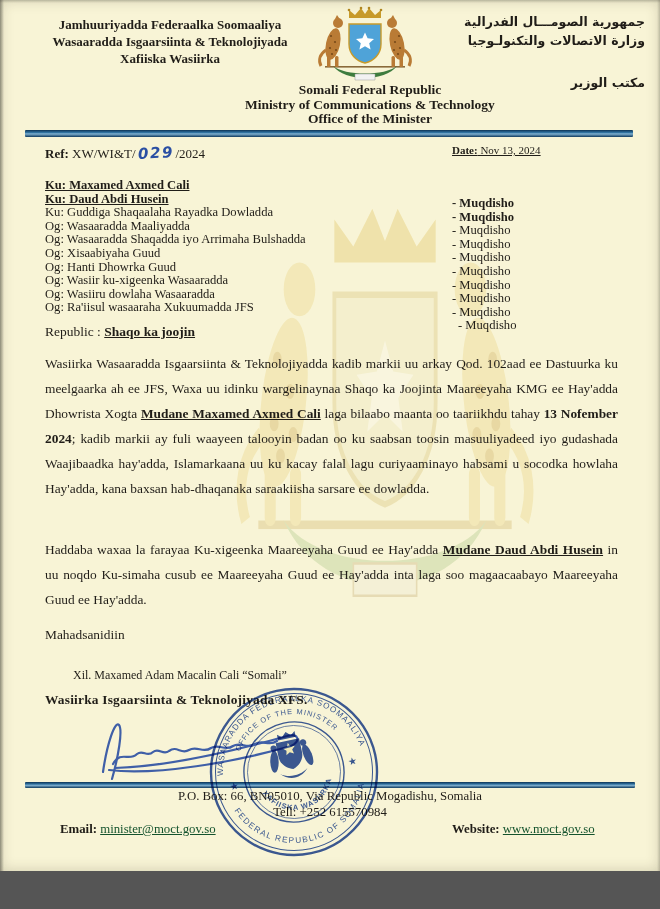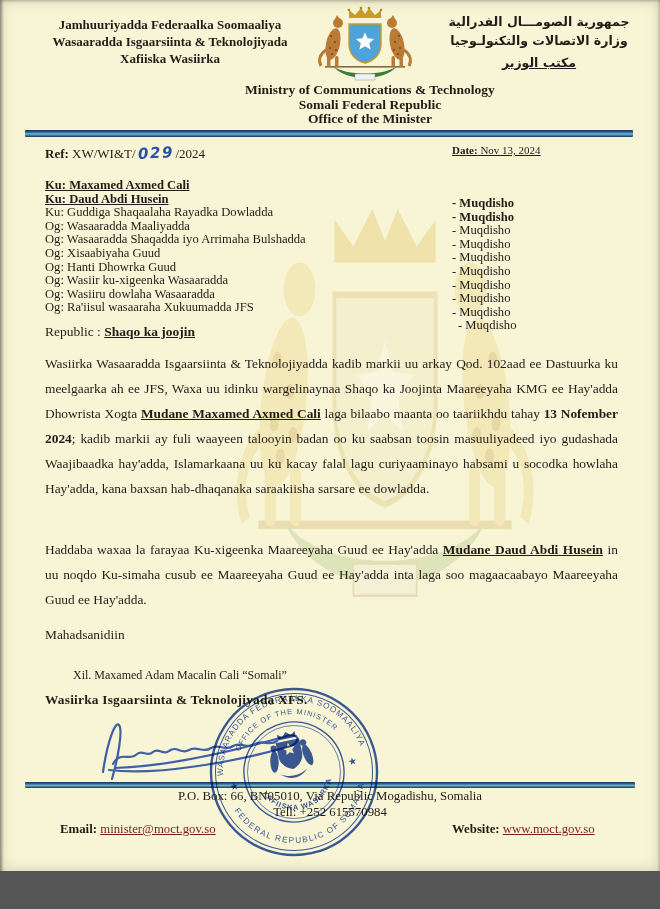--- a/index.html
+++ b/index.html
@@ -13,23 +13,23 @@
   .edge-left{left:0;top:0;width:4px;height:100%;
     background:linear-gradient(90deg,rgba(70,70,60,.55),rgba(70,70,60,0));}
   .edge-top{left:0;top:0;width:100%;height:3px;
     background:linear-gradient(180deg,rgba(70,70,60,.28),rgba(70,70,60,0));}
   .edge-right{right:0;top:0;width:3px;height:100%;
     background:linear-gradient(270deg,rgba(70,70,60,.25),rgba(70,70,60,0));}
 
   
   .hdr-left{left:30px;top:16px;width:280px;text-align:center;
     font-weight:bold;font-size:13px;line-height:17px;}
-  .hdr-arabic{left:433px;top:12px;width:212px;text-align:center;direction:rtl;
+  .hdr-arabic{left:433px;top:12px;width:212px;text-align:right;direction:rtl;
     font-family:"DejaVu Sans",sans-serif;font-weight:bold;font-size:12.5px;line-height:19px;}
-  .hdr-arabic .office-line{margin-top:3px;text-decoration:underline;}
+  .hdr-arabic .office-line{margin-top:23px;}
   .hdr-center{left:80px;top:83px;width:580px;text-align:center;
     font-weight:bold;font-size:13.5px;line-height:14.5px;}
 
   .bluebar{left:25px;width:608px;height:7px;
     background:linear-gradient(180deg,#0d3355 0%,#2d6f9e 35%,#7fb0d0 55%,#0f3a5e 100%);
     border-radius:1px;}
   .bar1{top:130px;}
   .bar2{top:782px;width:610px;height:6px;}
 
   
@@ -65,21 +65,21 @@
 
   
   .watermark{left:195px;top:198px;z-index:0;opacity:.55;}
   .fg{z-index:2;}
 
   
   .addr{left:0;top:789px;width:660px;text-align:center;font-size:12.8px;}
   .tel{left:0;top:805px;width:660px;text-align:center;font-size:12.8px;}
   .email-line{left:60px;top:822px;font-size:12.8px;}
   .web-line{left:452px;top:822px;font-size:12.8px;}
-  a.doc-link{color:#7f1d1d;text-decoration:underline;cursor:pointer;}
+  a.doc-link{color:#14532d;text-decoration:underline;cursor:pointer;}
 </style>
 </head>
 <body>
 
 <div class="page">
 
   <div class="abs edge-left"></div>
   <div class="abs edge-top"></div>
   <div class="abs edge-right"></div>
 
@@ -173,22 +173,22 @@
     <polygon fill="#ffffff" points="60,26.5 62.6,32.3 69,32.9 64.2,37.2 65.6,43.5 60,40.2 54.4,43.5 55.8,37.2 51,32.9 57.4,32.3"></polygon>
   </svg>
 
   <div class="abs hdr-arabic fg">
     <div>جمهورية الصومـــال الفدرالية</div>
     <div>وزارة الاتصالات والتكنولـوجيا</div>
     <div class="office-line">مكتب الوزير</div>
   </div>
 
   <div class="abs hdr-center fg">
+    <div>Somali Federal Republic</div>
     <div>Ministry of Communications &amp; Technology</div>
-    <div>Somali Federal Republic</div>
     <div>Office of the Minister</div>
   </div>
 
   <div class="abs bluebar bar1 fg"></div>
 
   <div class="abs ref-line fg">
     <span class="lbl">Ref:</span><span> XW/WI&amp;T/</span><span class="handwritten">029</span><span>/2024</span>
   </div>
   <div class="abs date-line fg">
     <span class="lbl">Date:</span><span> Nov 13, 2024</span>

